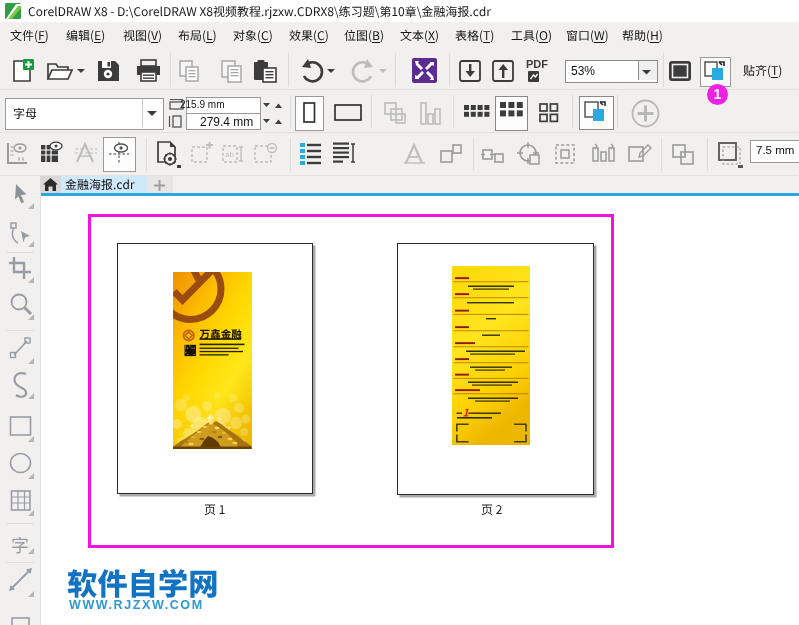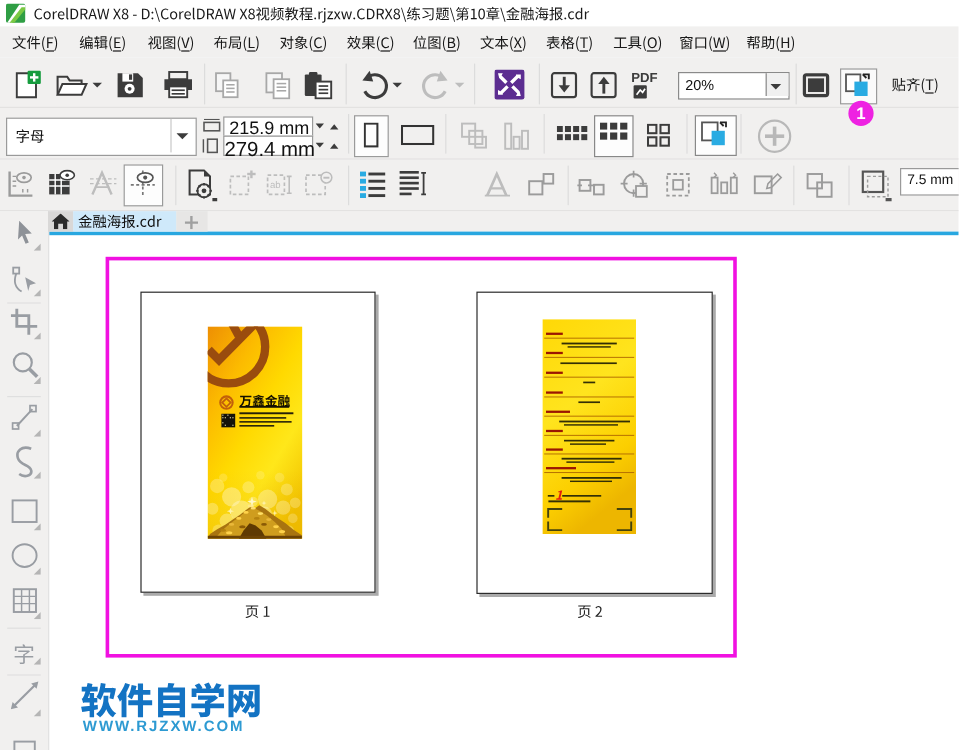--- a/index.html
+++ b/index.html
@@ -163,21 +163,21 @@
       <rect x="2" y="2" width="20" height="20" rx="2" fill="none" stroke="#3c3c3c" stroke-width="1.8"></rect>
 <rect x="11" y="10" width="2.4" height="9" fill="#3c3c3c"></rect>
       <path d="M7.5 11 h9.5 l-4.8 -6 z" fill="#3c3c3c"></path>
     </svg>
 <svg class="abs" style="left:526px;top:57px" width="27" height="27" viewBox="0 0 27 27">
       <text x="0" y="11" font-family="Liberation Sans" font-size="11" font-weight="bold" fill="#3c3c3c">PDF</text>
 <rect x="2" y="14" width="11" height="11" rx="1" fill="#3c3c3c"></rect>
       <path d="M4.5 22 l3-4 2 2 2-3" stroke="#fff" stroke-width="1.4" fill="none"></path>
     </svg>
 <div class="abs" style="left:565px;top:60px;width:91px;height:21px;background:#fff;border:1px solid #8a8a8a"></div>
-<div class="abs" style="left:571px;top:64px;font-size:12px;color:#111">20%</div>
+<div class="abs" style="left:571px;top:64px;font-size:12px;color:#111">53%</div>
 <div class="abs" style="left:638px;top:61px;width:18px;height:19px;background:#f0f0f0;border-left:1px solid #8a8a8a"></div>
 <svg class="abs" style="left:642px;top:69px" width="10" height="8" viewBox="0 0 10 8">
       <path d="M0 1 l4.5 4.5 4.5-4.5 z" fill="#3c3c3c"></path>
     </svg>
 <svg class="abs" style="left:668px;top:60px" width="25" height="23" viewBox="0 0 25 23">
       <rect x="1" y="1" width="22" height="20" rx="3" fill="#3c3c3c"></rect>
 <rect x="4.5" y="4.5" width="15" height="13" fill="none" stroke="#f1f0ef" stroke-width="1.6"></rect>
     </svg>
 <div class="abs" style="left:700px;top:57px;width:29px;height:28px;background:#fafafa;border:1px solid #9a9a9a"></div>
 <svg class="abs" style="left:703px;top:60px" width="24" height="23" viewBox="0 0 24 23">
@@ -205,22 +205,22 @@
     </svg>
 <svg class="abs" style="left:168px;top:99px" width="17" height="30" viewBox="0 0 17 30">
       <rect x="2" y="3" width="13" height="7" fill="none" stroke="#555" stroke-width="1.3"></rect>
 <path d="M2 0.5 h13" stroke="#555" stroke-width="1.2"></path>
 <rect x="5" y="17" width="8" height="11" fill="none" stroke="#555" stroke-width="1.3"></rect>
 <path d="M1.5 17 v11" stroke="#555" stroke-width="1.2"></path>
       <path d="M1.5 17 l0 0" stroke="#555"></path>
     </svg>
 <div class="abs" style="left:186px;top:97px;width:73px;height:15px;background:#fff;border:1px solid #9a9a9a"></div>
 <div class="abs" style="left:186px;top:113px;width:73px;height:15px;background:#fff;border:1px solid #9a9a9a"></div>
-<div class="abs" style="left:191px;top:99px;font-size:15px;color:#111">215.9 mm</div>
-<div class="abs" style="left:187px;top:115px;font-size:17px;color:#111">279.4 mm</div>
+<div class="abs" style="left:180px;top:99px;font-size:10px;color:#111">215.9 mm</div>
+<div class="abs" style="left:200px;top:115px;font-size:12px;color:#111">279.4 mm</div>
 <svg class="abs" style="left:263px;top:101.5px" width="8" height="7" viewBox="0 0 8 7">
       <path d="M0 1 l3.5 4 3.5-4 z" fill="#3c3c3c"></path>
     </svg>
 <svg class="abs" style="left:275px;top:101.5px" width="8" height="7" viewBox="0 0 8 7">
       <path d="M0 6 l3.5-4.5 3.5 4.5 z" fill="#3c3c3c"></path>
     </svg>
 <svg class="abs" style="left:263px;top:117.5px" width="8" height="7" viewBox="0 0 8 7">
       <path d="M0 1 l3.5 4 3.5-4 z" fill="#3c3c3c"></path>
     </svg>
 <svg class="abs" style="left:275px;top:117.5px" width="8" height="7" viewBox="0 0 8 7">

